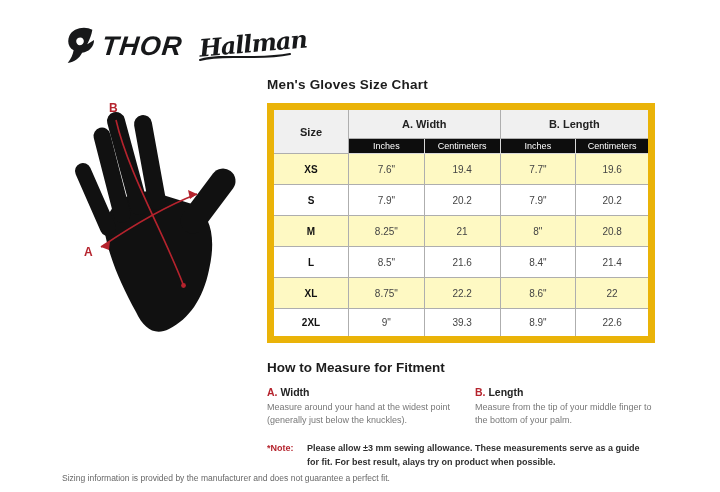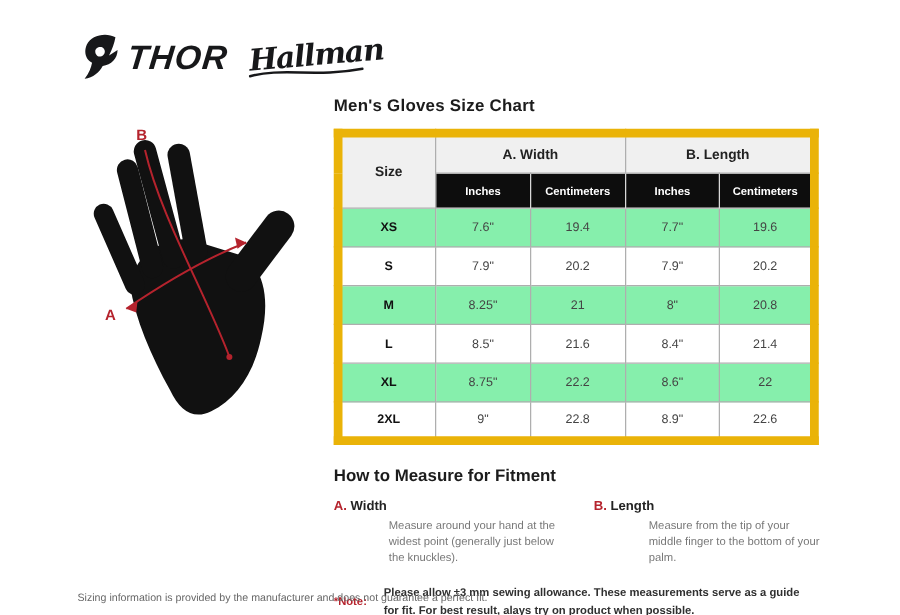--- a/index.html
+++ b/index.html
@@ -40,37 +40,37 @@
   table.size-table {
     border-collapse: collapse; width: 388px; margin-top: 11px;
     border: 7px solid #eab308; table-layout: fixed;
   }
   .size-table td { border: 1px solid #aeaeae; text-align: center; vertical-align: middle; }
   .size-table col.c-size { width: 78px; }
   .size-table td.hd {
     background: #f0f0f0; font-weight: bold; font-size: 11px; color: #222; height: 32px;
   }
   .size-table td.sub-h {
-    background: #0d0d0d; color: #fff; font-weight: bold; font-size: 9px;
-    height: 28px; border-color: #d8d8d8;
+    background: #0d0d0d; color: #fff; font-weight: normal; font-size: 9px;
+    height: 15px; border-color: #d8d8d8;
   }
   .size-table tr.data td { height: 31px; font-size: 10px; color: #444; }
   .size-table tr.data td.size-c { font-weight: bold; color: #111; font-size: 10px; }
-  .size-table tr.shade td { background: #86efac; }
+  .size-table tr.shade td { background: #fef9c3; }
   .size-table tr.plain td { background: #ffffff; }
 
   
   .howto { margin-top: 17px; width: 392px; }
   .howto-title { font-size: 13.5px; font-weight: bold; color: #1c1c1c; }
   .howto-cols { display: flex; gap: 24px; margin-top: 11px; }
   .howto-col { width: 188px; }
   .howto-col-head { font-size: 10.5px; font-weight: bold; color: #232323; }
   .howto-col-head .prefix { color: #b5232d; }
-  .howto-col-text { font-size: 9px; color: #787878; line-height: 1.45; margin-top: 3px; margin-left: 44px; }
-  .note-row { display: flex; margin-top: 15px; align-items: center; }
+  .howto-col-text { font-size: 9px; color: #787878; line-height: 1.45; margin-top: 3px; }
+  .note-row { display: flex; margin-top: 15px; }
   .note-label { color: #b5232d; font-weight: bold; font-size: 9px; width: 40px; flex: none; line-height: 1.55; }
   .note-text { font-weight: bold; color: #303030; font-size: 9px; line-height: 1.55; width: 340px; }
 
   
   .footer-note { position: absolute; left: 62px; top: 472px; font-size: 8.5px; color: #676767; line-height: 1.55; }
 </style>
 </head>
 <body>
 
 <div class="canvas">
@@ -168,21 +168,21 @@
         <tr class="data shade">
           <td class="size-c">XL</td>
           <td>8.75"</td>
           <td>22.2</td>
           <td>8.6"</td>
           <td>22</td>
         </tr>
         <tr class="data plain">
           <td class="size-c">2XL</td>
           <td>9"</td>
-          <td>22.8</td>
+          <td>39.3</td>
           <td>8.9"</td>
           <td>22.6</td>
         </tr>
       </tbody>
     </table>
 
     <div class="howto">
       <div class="howto-title">How to Measure for Fitment</div>
       <div class="howto-cols">
         <div class="howto-col">

